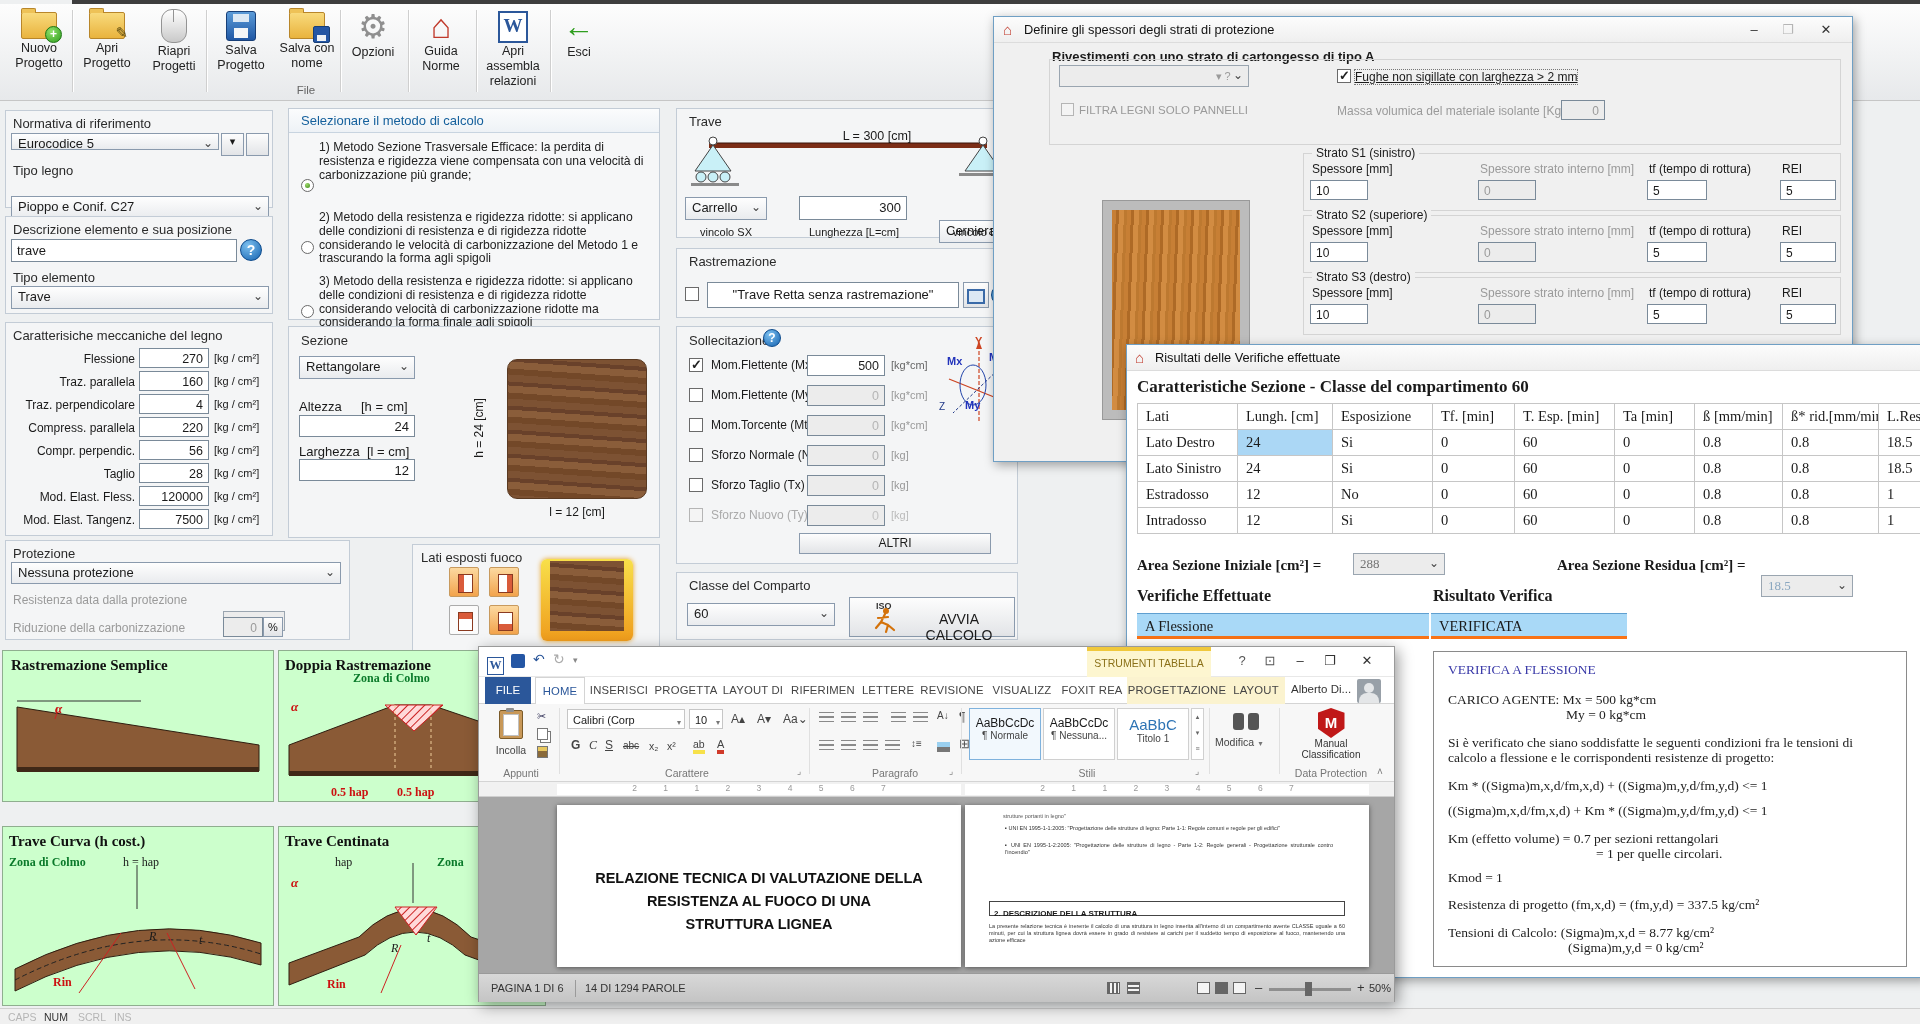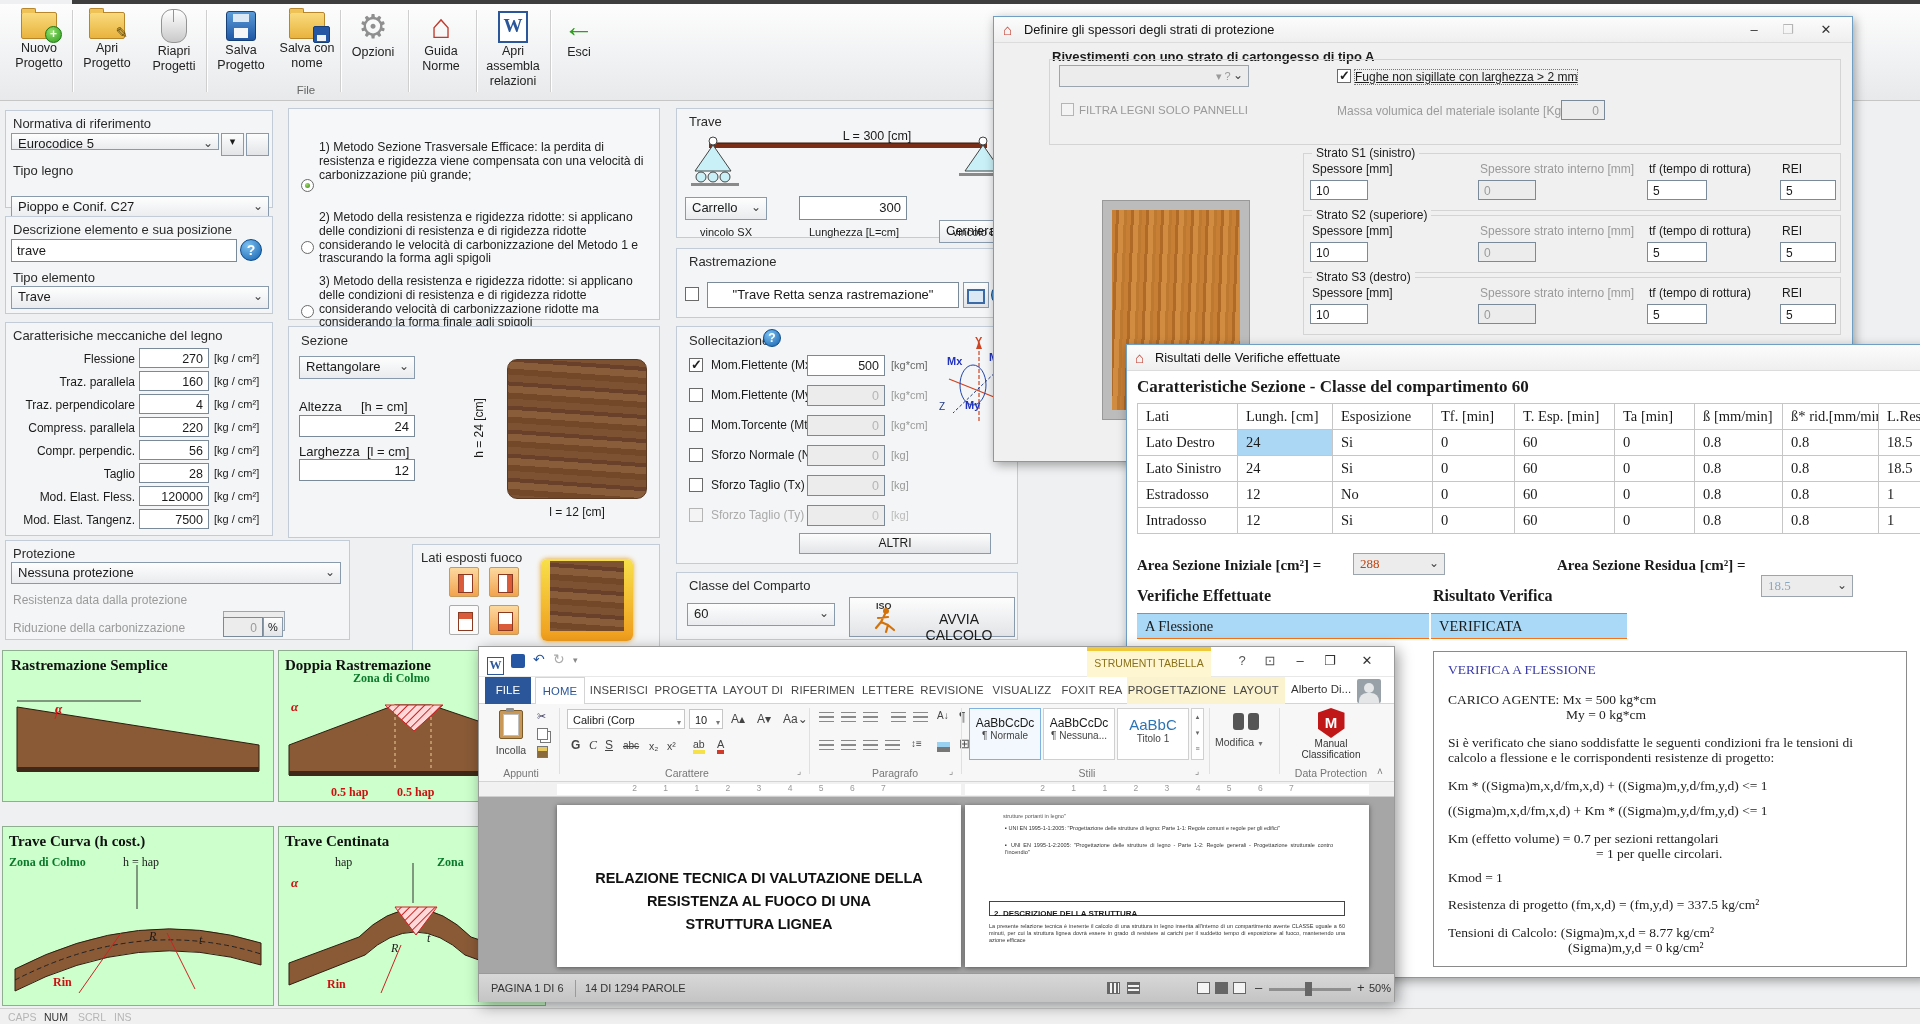--- a/index.html
+++ b/index.html
@@ -87,21 +87,21 @@
   .win{background:#f0f0f0;border:1px solid #6f9fc4;box-shadow:2px 3px 10px rgba(0,0,0,.35)}
   .wtit{font-size:12.8px;color:#111;white-space:nowrap}
   .hico{font-size:15px;line-height:15px;color:#c0392b;font-weight:bold}
   .hico::after{content:"⌂"}
   .fset{border:1px solid #d4d4d4}
   .ftit{position:absolute;top:-8px;left:8px;background:#f0f0f0;padding:0 4px;font-size:12px;white-space:nowrap}
   
   .rtab{border-collapse:collapse;table-layout:fixed;font-family:"Liberation Serif",serif;font-size:14.5px;background:#fff}
   .rtab th,.rtab td{border:1px solid #c6c6c6;padding:4px 8px;font-weight:normal;text-align:left;overflow:hidden;white-space:nowrap}
   .hl{background:#abd7f5}
-  .vrow{background:#a9d9f7;border-top:1px solid #5f9fd0;border-bottom:1px solid #f97316;
+  .vrow{background:#a9d9f7;border-top:1px solid #5f9fd0;border-bottom:3px solid #f97316;
         font-family:"Liberation Serif",serif;font-size:14.5px;padding:4px 8px}
   .dl{font-family:"Liberation Serif",serif;font-size:13.5px;line-height:15.5px;color:#222}
   
   .wwin{background:#fff;border:1px solid #9a9a9a;box-shadow:3px 4px 14px rgba(0,0,0,.4)}
   .wtab{font-size:11.3px;color:#444;text-align:center;line-height:26px;letter-spacing:.2px;white-space:nowrap}
   .wtab.act{background:#fff;color:#2b579a;border:1px solid #d4d4d4;border-bottom:none}
   .wtab.ctx{background:#fbf3cf}
   .ftab{background:#2b579a;color:#fff;font-size:11.5px;text-align:center;line-height:27px}
   .ribbon{background:#f7f7f7;border-bottom:1px solid #d4d4d4}
   .glab{font-size:10.5px;color:#767676;text-align:center;white-space:nowrap}
@@ -235,20 +235,23 @@
   <div class="a gtitle" style="left:7px;top:5px">Protezione</div>
   <div class="a combo" style="left:5px;top:21px;width:330px;height:22px">Nessuna protezione</div>
   <div class="a lbs gray" style="left:7px;top:52px">Resistenza data dalla protezione</div>
   <div class="a combo dis" style="left:217px;top:48px;width:62px;height:20px"></div>
   <div class="a lbs gray" style="left:7px;top:80px">Riduzione della carbonizzazione</div>
   <div class="a tbx dis rgt" style="left:217px;top:76px;width:40px;height:20px;font-size:12px">0</div>
   <div class="a btn" style="left:257px;top:76px;width:20px;height:20px;line-height:18px;font-size:11px">%</div>
 </div>
 
 <div class="a grp" style="left:288px;top:108px;width:372px;height:212px;background:#f6f7f8">
+  <div class="a" style="left:0;top:0;width:370px;height:24px;background:linear-gradient(#fbfcfd,#eef2f6);border-bottom:1px solid #c8d4e0">
+    <span style="font-size:13px;color:#15609c;margin-left:12px;line-height:24px">Selezionare il metodo di calcolo</span>
+  </div>
   <div class="a rd on" style="left:12px;top:70px"></div>
   <div class="a" style="left:30px;top:32px;width:334px;font-size:12.2px;line-height:13.8px;color:#222">1) Metodo Sezione Trasversale Efficace: la perdita di resistenza e rigidezza viene compensata con una velocità di carbonizzazione più grande;</div>
   <div class="a rd" style="left:12px;top:132px"></div>
   <div class="a" style="left:30px;top:102px;width:334px;font-size:12.2px;line-height:13.8px;color:#222">2) Metodo della resistenza e rigidezza ridotte: si applicano delle condizioni di resistenza e di rigidezza ridotte considerando le velocità di carbonizzazione del Metodo 1 e  trascurando la forma agli spigoli</div>
   <div class="a rd" style="left:12px;top:196px"></div>
   <div class="a" style="left:30px;top:166px;width:334px;font-size:12.2px;line-height:13.8px;color:#222">3) Metodo della resistenza e rigidezza ridotte: si applicano delle condizioni di resistenza e di rigidezza ridotte considerando velocità di carbonizzazione ridotte ma considerando la forma finale agli spigoli</div>
 </div>
 
 <div class="a grp" style="left:288px;top:326px;width:372px;height:212px">
   <div class="a gtitle" style="left:12px;top:6px">Sezione</div>
@@ -346,21 +349,21 @@
   <div class="a lbs" style="left:34px;top:121px">Sforzo Normale  (N)</div>
   <div class="a tbx dis rgt" style="left:130px;top:118px;width:78px;height:21px;font-size:12.5px;color:#b5b5b5">0</div>
   <div class="a lbxs" style="left:214px;top:122px;color:#999">[kg]</div>
 
   <div class="a ck" style="left:12px;top:151px"></div>
   <div class="a lbs" style="left:34px;top:151px">Sforzo Taglio   (Tx)</div>
   <div class="a tbx dis rgt" style="left:130px;top:148px;width:78px;height:21px;font-size:12.5px;color:#b5b5b5">0</div>
   <div class="a lbxs" style="left:214px;top:152px;color:#999">[kg]</div>
 
   <div class="a ck dis" style="left:12px;top:181px"></div>
-  <div class="a lbs" style="left:34px;top:181px;color:#aaa">Sforzo Taglio   (Ty)</div>
+  <div class="a lbs" style="left:34px;top:181px;color:#aaa">Sforzo Nuovo   (Ty)</div>
   <div class="a tbx dis rgt" style="left:130px;top:178px;width:78px;height:21px;font-size:12.5px;color:#c5c5c5">0</div>
   <div class="a lbxs" style="left:214px;top:182px;color:#bbb">[kg]</div>
 
   <div class="a btn" style="left:122px;top:206px;width:192px;height:21px;line-height:19px">ALTRI</div>
 
   <svg class="a" style="left:264px;top:10px" width="74" height="96" viewBox="0 0 74 96">
     <line x1="38" y1="84" x2="38" y2="8" stroke="#cc4422" stroke-width="1.2" stroke-dasharray="4 2"></line>
     <polygon points="38,4 35,12 41,12" fill="#cc4422"></polygon>
     <line x1="8" y1="42" x2="68" y2="66" stroke="#cc4422" stroke-width="1.2"></line>
     <polygon points="72,68 63,67 66,60" fill="#cc4422"></polygon>
@@ -587,21 +590,21 @@
           <td>60</td>
           <td>0</td>
           <td>0.8</td>
           <td>0.8</td>
           <td>1</td>
       </tr>
     </tbody>
   </table>
 
   <div class="a serif" style="left:10px;top:212px;font-size:15px;font-weight:bold;white-space:nowrap">Area Sezione Iniziale [cm²] =</div>
-  <div class="a combo dis serif" style="left:226px;top:208px;width:92px;height:22px;font-size:13px;color:#c2410c">288</div>
+  <div class="a combo dis serif" style="left:226px;top:208px;width:92px;height:22px;font-size:13px;color:#737373">288</div>
   <div class="a serif" style="left:430px;top:212px;font-size:15px;font-weight:bold;white-space:nowrap">Area Sezione Residua [cm²] =</div>
   <div class="a combo dis serif" style="left:634px;top:208px;width:92px;height:22px;font-size:13px;color:#8aa7c0">18.5</div>
 
   <div class="a serif" style="left:10px;top:242px;font-size:16px;font-weight:bold;white-space:nowrap">Verifiche Effettuate</div>
   <div class="a serif" style="left:306px;top:242px;font-size:16px;font-weight:bold;white-space:nowrap">Risultato Verifica</div>
   <div class="a vrow" style="left:10px;top:268px;width:292px;height:26px">A Flessione</div>
   <div class="a vrow" style="left:304px;top:268px;width:196px;height:26px">VERIFICATA</div>
 
   <div class="a" style="left:306px;top:306px;width:474px;height:316px;border:1px solid #8a8a8a;background:#fff;padding:10px 14px;box-sizing:border-box;overflow:hidden">
     <div class="dl" style="color:#3a3aa8;margin-bottom:14px">VERIFICA A FLESSIONE</div>

